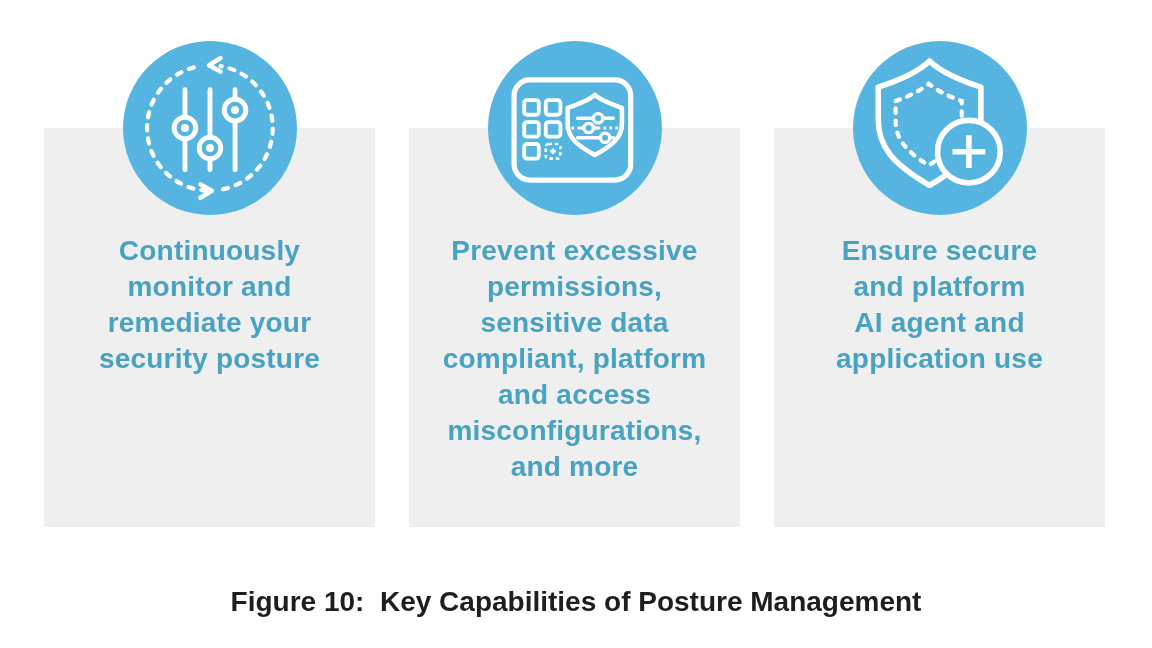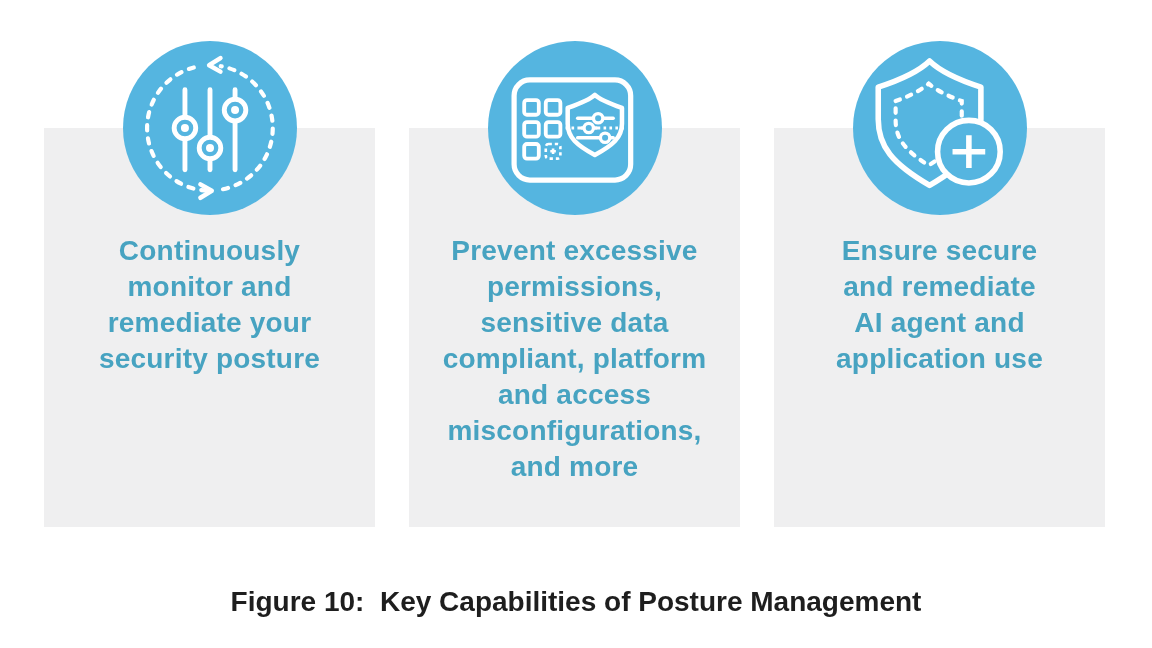--- a/index.html
+++ b/index.html
@@ -155,21 +155,21 @@
         <svg viewBox="0 0 100 100" aria-hidden="true">
           <g fill="none" stroke="#FFFFFF">
             <path d="M 14.5 26.5 C 26 22.8 37.5 17.8 44 11.5 C 50.5 17.8 62 22.8 73.5 26.5 L 73.5 45 C 73.5 60.5 65.5 70.5 44 83 C 22.5 70.5 14.5 60.5 14.5 45 Z" stroke-width="3.2" stroke-linejoin="round"></path>
             <path d="M 24.5 34.5 C 31.5 32 38.5 28.8 43.5 24.5 C 48.5 28.8 55.5 32 62.5 34.5 L 62.5 45.5 C 62.5 56 57 63 43.5 71.5 C 30 63 24.5 56 24.5 45.5 Z" stroke-width="2.4" stroke-dasharray="2.6 4.4" stroke-linecap="round"></path>
           </g>
           <circle cx="66.6" cy="63.6" r="18" fill="#55B5E0" stroke="#FFFFFF" stroke-width="3.2"></circle>
           <path d="M 57.2 63.6 H 76 M 66.6 54.2 V 73" fill="none" stroke="#FFFFFF" stroke-width="3.2"></path>
         </svg>
       </div>
       <p class="card-text">Ensure secure
-and remediate
+and platform
 AI agent and
 application use</p>
     </section>
 
   </div>
 
   <p class="caption">Figure 10:  Key Capabilities of Posture Management</p>
 </div>
 
 </body></html>

